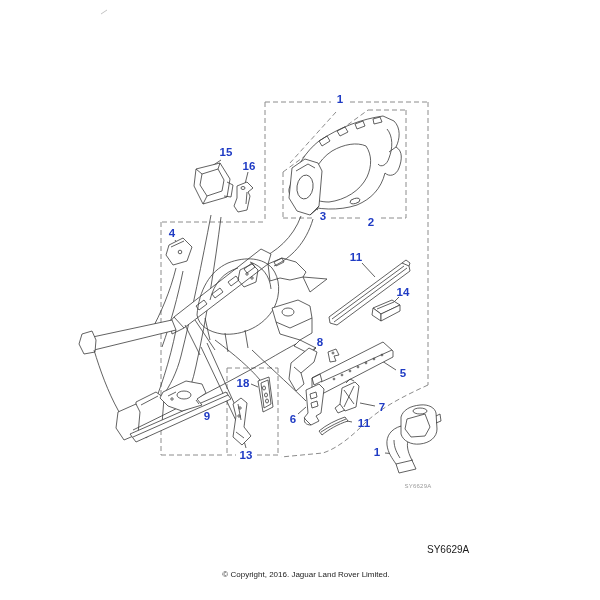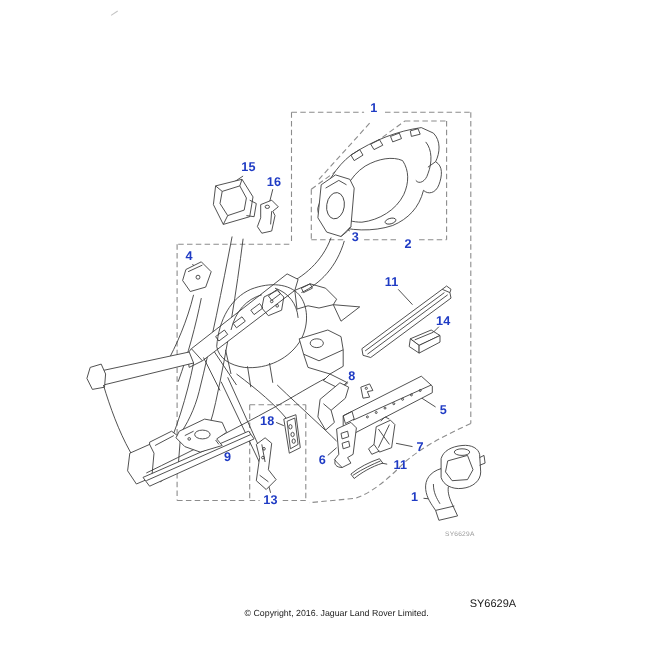--- a/index.html
+++ b/index.html
@@ -4,21 +4,21 @@
 <style>
   html,body{margin:0;padding:0;background:#fff;}
   .stage{position:relative;width:600px;height:600px;background:#fff;overflow:hidden;
          font-family:"Liberation Sans",sans-serif;}
   .artwork{position:absolute;left:0;top:0;}
   .callout{position:absolute;transform:translate(-50%,-50%);font-weight:bold;
            font-size:11.5px;letter-spacing:.2px;cursor:pointer;}
   .code-small{position:absolute;left:418px;top:486px;transform:translate(-50%,-50%);
               font-size:6px;color:#9a9a9a;letter-spacing:.2px;}
   .code-large{position:absolute;left:427px;top:544px;font-size:10px;color:#1a1a1a;}
-  .copyright{position:absolute;left:290px;top:553px;transform:translateX(-50%);
+  .copyright{position:absolute;left:290px;top:570px;transform:translateX(-50%);
              font-size:8px;color:#1a1a1a;white-space:nowrap;padding-left:32px;}
 </style>
 </head>
 <body>
 
 <div class="stage">
 
   <svg class="artwork" width="600" height="600" viewBox="0 0 600 600">
 
     <path d="M101,14 L107,10" stroke="#c4c4c4" stroke-width="1" fill="none"></path>

